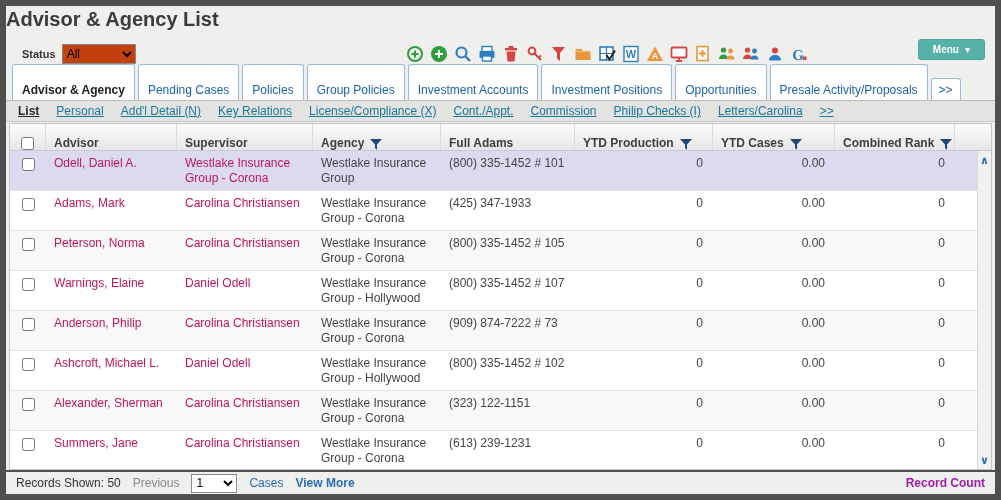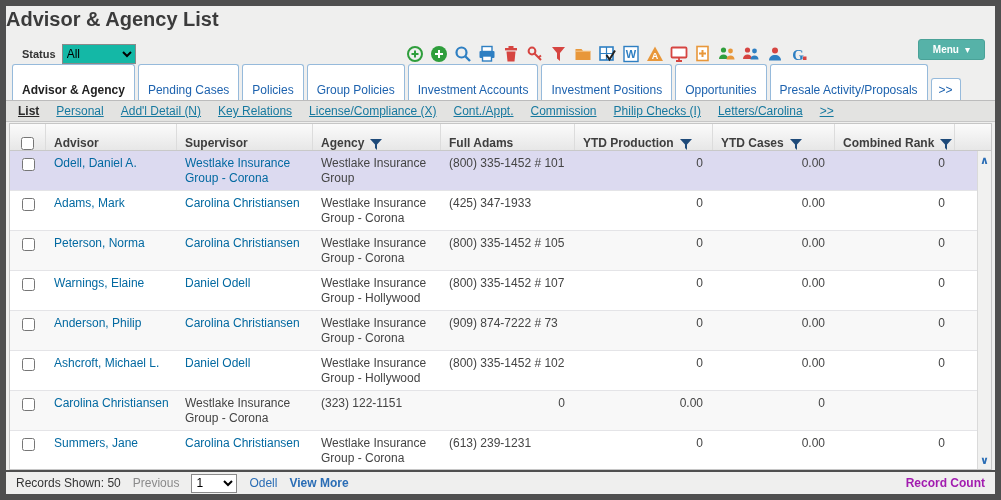--- a/index.html
+++ b/index.html
@@ -16,21 +16,21 @@
     background:#efefee;
     overflow:hidden;
   }
   
   .page-title {
     position:absolute; left:0; top:2px;
     font-size:20px; font-weight:700; color:#3b3b3b;
   }
   .status-row { position:absolute; left:16px; top:38px; display:flex; align-items:center; gap:6px; }
   .status-label { font-size:11px; font-weight:700; color:#333; }
-  .status-select { width:74px; height:20px; font-size:12px; border:1px solid #8a8a8a; background:#14b8a6; }
+  .status-select { width:74px; height:20px; font-size:12px; border:1px solid #8a8a8a; background:#c2410c; }
   
   .toolbar-icons { position:absolute; left:400px; top:39px; display:flex; gap:6px; align-items:center; }
   .tool-icon { width:18px; height:18px; display:inline-block; cursor:pointer; }
   .tool-icon svg { width:18px; height:18px; display:block; }
   .menu-btn {
     position:absolute; right:10px; top:33px;
     background:#56b2a8; color:#fff; border:1px solid #4aa298; border-radius:3px;
     font-size:10px; font-weight:700; padding:4px 14px; cursor:pointer;
     font-family:"Liberation Sans","DejaVu Sans",sans-serif;
     display:flex; align-items:center; gap:6px;
@@ -78,21 +78,21 @@
   .tbody { position:absolute; left:0; right:0; top:27px; bottom:0; overflow:hidden; }
   .trow { border-bottom:1px solid #e4e4e7; min-height:38px; background:#fff; cursor:pointer; }
   .trow.alt { background:#f8f8f8; }
   .trow.selected { background:#dcdaf0; }
   .cell {
     padding:5px 8px 4px; font-size:12px; color:#444;
     line-height:15px; word-break:break-word; overflow:hidden;
   }
   .cell.num { text-align:right; padding-right:10px; }
   .cell.c-check { display:flex; justify-content:center; align-items:flex-start; padding-top:7px; }
-  .cell a { color:#0369a1; text-decoration:none; cursor:pointer;margin-top:16px; }
+  .cell a { color:#be185d; text-decoration:none; cursor:pointer;margin-top:16px; }
   input[type="checkbox"] { width:13px; height:13px; margin:0; }
   
   .vscroll {
     position:absolute; right:0; top:27px; bottom:0; width:14px;
     background:#f1f1f0; border-left:1px solid #dadada;
   }
   .vscroll .arr {
     position:absolute; left:0; width:100%; text-align:center;
     color:#2a6db5; font-size:11px; font-weight:700; cursor:pointer; line-height:14px;
   }
@@ -382,20 +382,21 @@
           <div class="cell">(800) 335-1452 # 102</div>
           <div class="cell num">0</div>
           <div class="cell num">0.00</div>
           <div class="cell num">0</div>
           <div class="cell"></div>
         </div>
         <div class="trow cols alt">
           <div class="cell c-check">
             <input type="checkbox" style="">
           </div>
+          <div class="cell"><a>Alexander, Sherman</a></div>
           <div class="cell"><a>Carolina Christiansen</a></div>
           <div class="cell">Westlake Insurance Group - Corona</div>
           <div class="cell">(323) 122-1151</div>
           <div class="cell num">0</div>
           <div class="cell num">0.00</div>
           <div class="cell num">0</div>
           <div class="cell"></div>
         </div>
         <div class="trow cols">
           <div class="cell c-check">
@@ -414,19 +415,19 @@
     <div class="vscroll">
       <span class="arr up">∧</span>
       <span class="arr down">∨</span>
     </div>
   </div>
 
   <div class="footer">
     <span class="lbl"><span>Records Shown:</span> <span>50</span></span>
     <a class="prev">Previous</a>
     <select class="page-select"><option>1</option></select>
-    <a class="next">Odell</a>
+    <a class="next">Cases</a>
     <a class="viewmore">View More</a>
     <span class="spacer"></span>
     <a class="rc">Record Count</a>
   </div>
 
 </div>
 
 </body></html>

